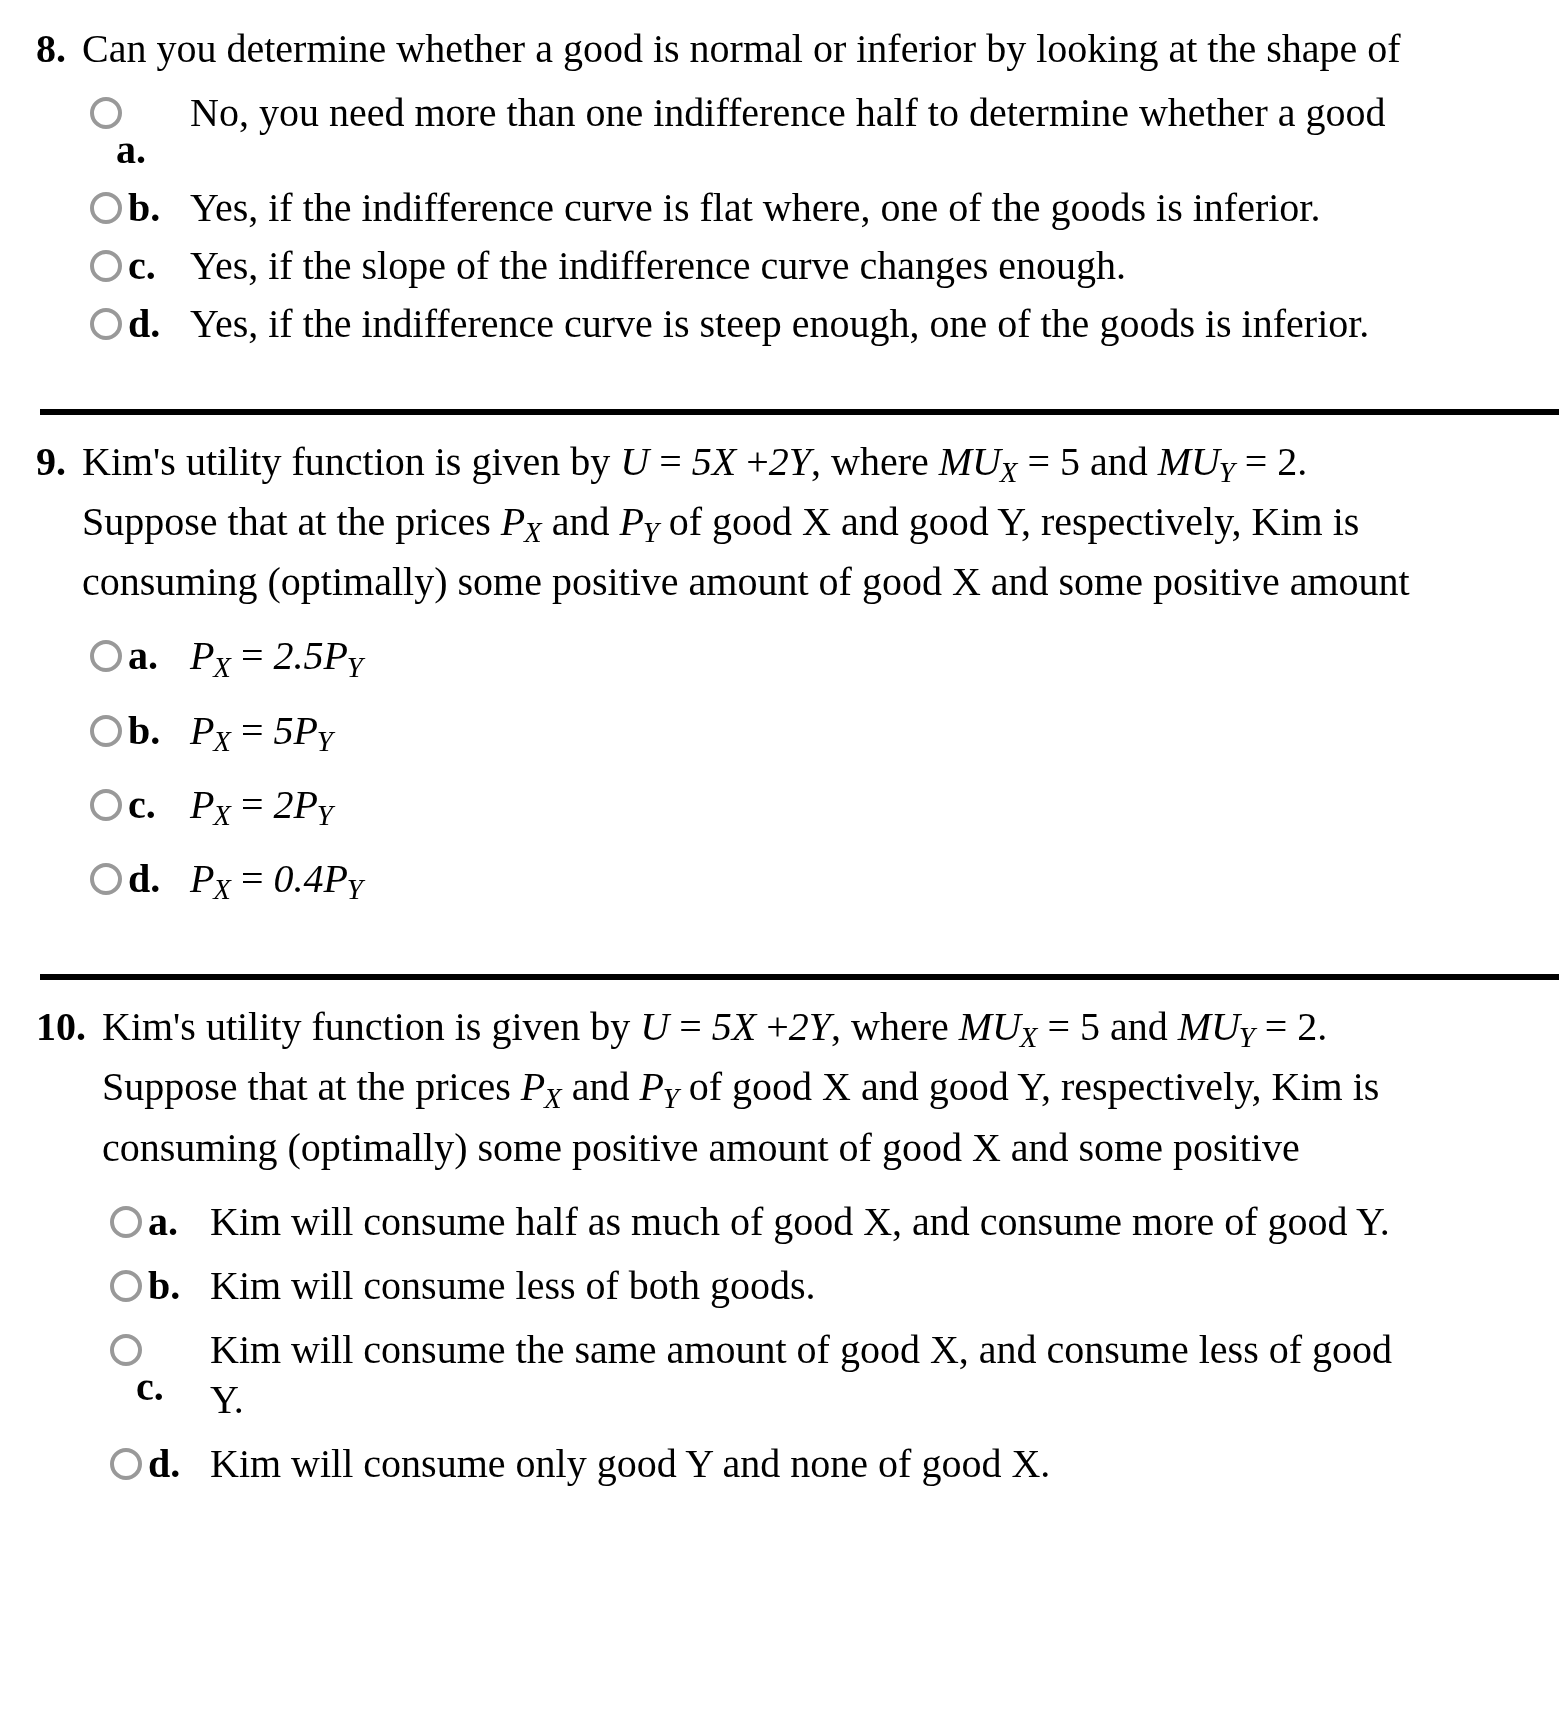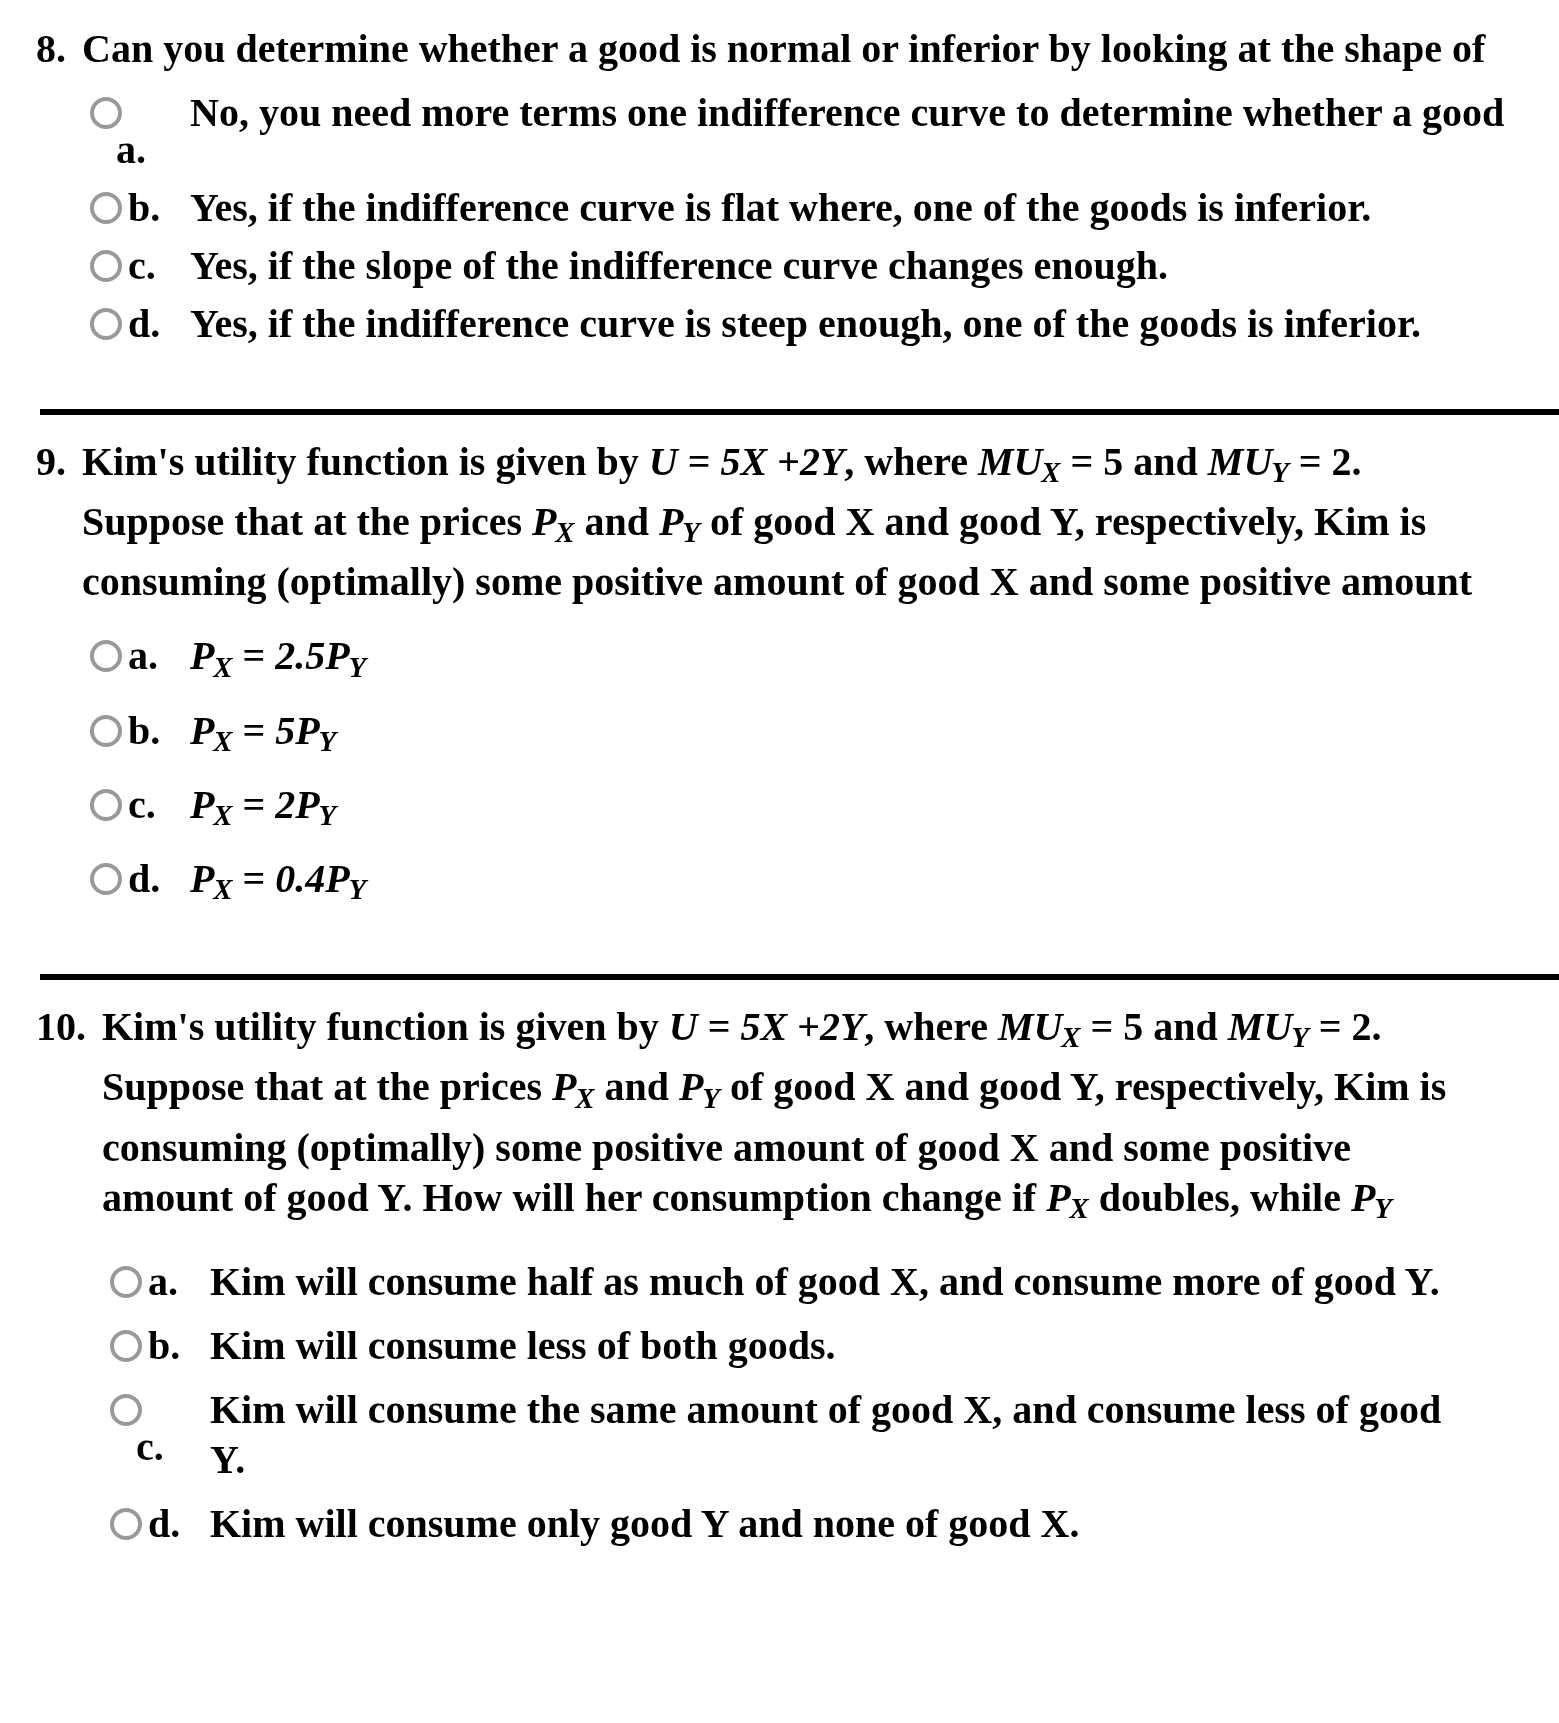--- a/index.html
+++ b/index.html
@@ -28,21 +28,20 @@
     padding-left: 36px;
     margin-right: 16px;
     white-space: pre;
     flex: none;
   }
   .q-text .line {
     white-space: pre;
   }
   .line {
     white-space: pre;
-    font-weight: bold;
   }
   .math {
     font-style: italic;
   }
   .sub {
     font-style: italic;
     font-size: 0.72em;
     vertical-align: -0.25em;
     margin-left: -0.04em;
   }
@@ -121,21 +120,21 @@
           <div class="line"><span class="t">Can you determine whether a good is normal or inferior by looking at the shape of</span></div>
         </div>
     </div>
     <div class="options">
         <div class="option stacked">
     <div class="marker">
       <span class="radio"></span>
       <span class="letter">a.</span>
     </div>
     <div class="opt-text">
-            <div class="line"><span class="t">No, you need more terms one indifference curve to determine whether a good</span></div>
+            <div class="line"><span class="t">No, you need more than one indifference half to determine whether a good</span></div>
           </div>
   </div>
         <div class="option">
     <div class="marker">
       <span class="radio"></span>
       <span class="letter">b.</span>
     </div>
     <div class="opt-text">
             <div class="line"><span class="t">Yes, if the indifference curve is flat where, one of the goods is inferior.</span></div>
           </div>
@@ -210,21 +209,20 @@
       </div>
   </section>
     <hr class="divider">
     <section class="question q-10">
     <div class="q-row">
       <span class="q-num">10.</span>
       <div class="q-text">
           <div class="line"><span class="t">Kim's utility function is given by </span><span class="math">U</span><span class="t"> = </span><span class="math">5X</span><span class="t"> +</span><span class="math">2Y</span><span class="t">, where </span><span class="math">MU</span><span class="sub">X</span><span class="t"> = 5 and </span><span class="math">MU</span><span class="sub">Y</span><span class="t"> = 2.</span></div>
           <div class="line"><span class="t">Suppose that at the prices </span><span class="math">P</span><span class="sub">X</span><span class="t"> and </span><span class="math">P</span><span class="sub">Y</span><span class="t"> of good X and good Y, respectively, Kim is</span></div>
           <div class="line"><span class="t">consuming (optimally) some positive amount of good X and some positive</span></div>
-          <div class="line"><span class="t">amount of good Y. How will her consumption change if </span><span class="math">P</span><span class="sub">X</span><span class="t"> doubles, while </span><span class="math">P</span><span class="sub">Y</span></div>
         </div>
     </div>
     <div class="options">
         <div class="option">
     <div class="marker">
       <span class="radio"></span>
       <span class="letter">a.</span>
     </div>
     <div class="opt-text">
             <div class="line"><span class="t">Kim will consume half as much of good X, and consume more of good Y.</span></div>

